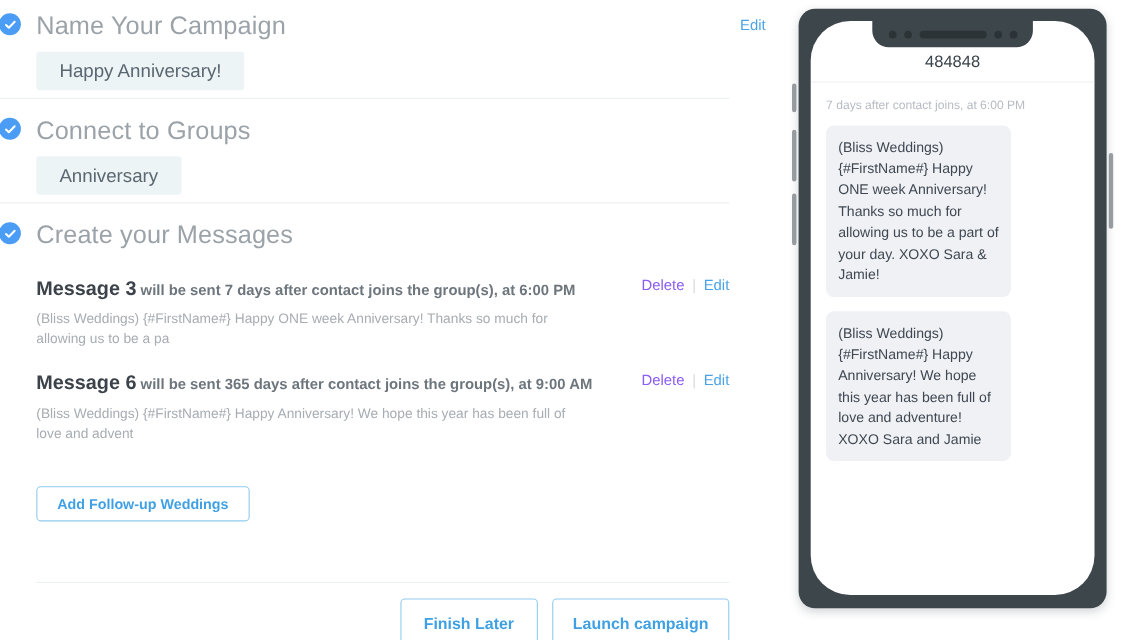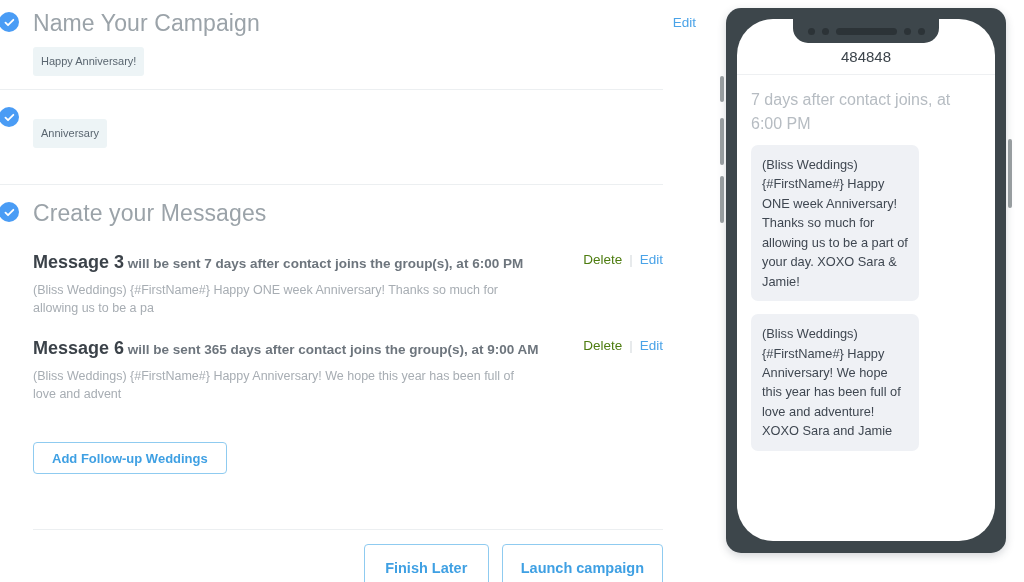--- a/index.html
+++ b/index.html
@@ -64,22 +64,22 @@
     letter-spacing: 0.1px;
     line-height: 1;
     margin: 0;
     white-space: nowrap;
   }
 
   .tag-chip {
     display: inline-block;
     background: #edf4f6;
     color: #5a6670;
-    font-size: 11px;
-    padding: 9px 8px;
+    font-size: 17px;
+    padding: 9px 21px;
     border-radius: 3px;
     line-height: 1;
   }
 
   .edit-link-top {
     position: absolute;
     right: 37px;
     font-size: 13.5px;
     color: #4aa3e8;
     cursor: pointer;
@@ -109,21 +109,21 @@
     max-width: 490px;
   }
 
   .msg-actions {
     position: absolute;
     right: 37px;
     top: 3px;
     font-size: 13.5px;
     white-space: nowrap;
   }
-  .act-delete { color: #4d7c0f; cursor: pointer; margin-top: 41px; }
+  .act-delete { color: #8b5cf6; cursor: pointer; margin-top: 41px; }
   .act-sep { color: #d7dbdf; margin: 0 7px; }
   .act-edit { color: #4aa3e8; cursor: pointer; }
 
   .btn-outline {
     display: inline-block;
     border: 1px solid #8fcbf0;
     border-radius: 4px;
     background: #ffffff;
     color: #3fa0e3;
     font-size: 13px;
@@ -230,21 +230,21 @@
     font-size: 15px;
     color: #3c444b;
     border-bottom: 1px solid #eef0f2;
   }
 
   .phone-body {
     padding: 13px 14px 0 14px;
   }
 
   .sms-time {
-    font-size: 16px;
+    font-size: 11px;
     color: #b6bcc2;
     line-height: 1.5;
     margin-bottom: 9px;
   }
 
   .sms-bubble {
     background: #eff1f5;
     color: #3f4751;
     font-size: 12.8px;
     line-height: 1.52;
@@ -288,20 +288,21 @@
     </div>
 
     <div class="section-divider" data-interactable="false" style="top:89px;"></div>
 
     <div class="section" data-interactable="false" style="position:absolute; left:0; top:107px; width:700px;">
       <div class="check-badge" data-interactable="false" style="top:0;">
         <svg width="11" height="11" viewBox="0 0 12 12" aria-hidden="true">
           <path d="M1.6 6.2 L4.4 8.9 L10.2 3.1" stroke="#ffffff" stroke-width="2" fill="none" stroke-linecap="round" stroke-linejoin="round"></path>
         </svg>
       </div>
+      <h2 class="section-title" data-interactable="false">Connect to Groups</h2>
       <div style="margin-top:12px;">
         <span class="tag-chip" data-interactable="false">Anniversary</span>
       </div>
     </div>
 
     <div class="section-divider" data-interactable="false" style="top:184px;"></div>
 
     <div class="section" data-interactable="false" style="position:absolute; left:0; top:202px; width:700px;">
       <div class="check-badge" data-interactable="false" style="top:0;">
         <svg width="11" height="11" viewBox="0 0 12 12" aria-hidden="true">

